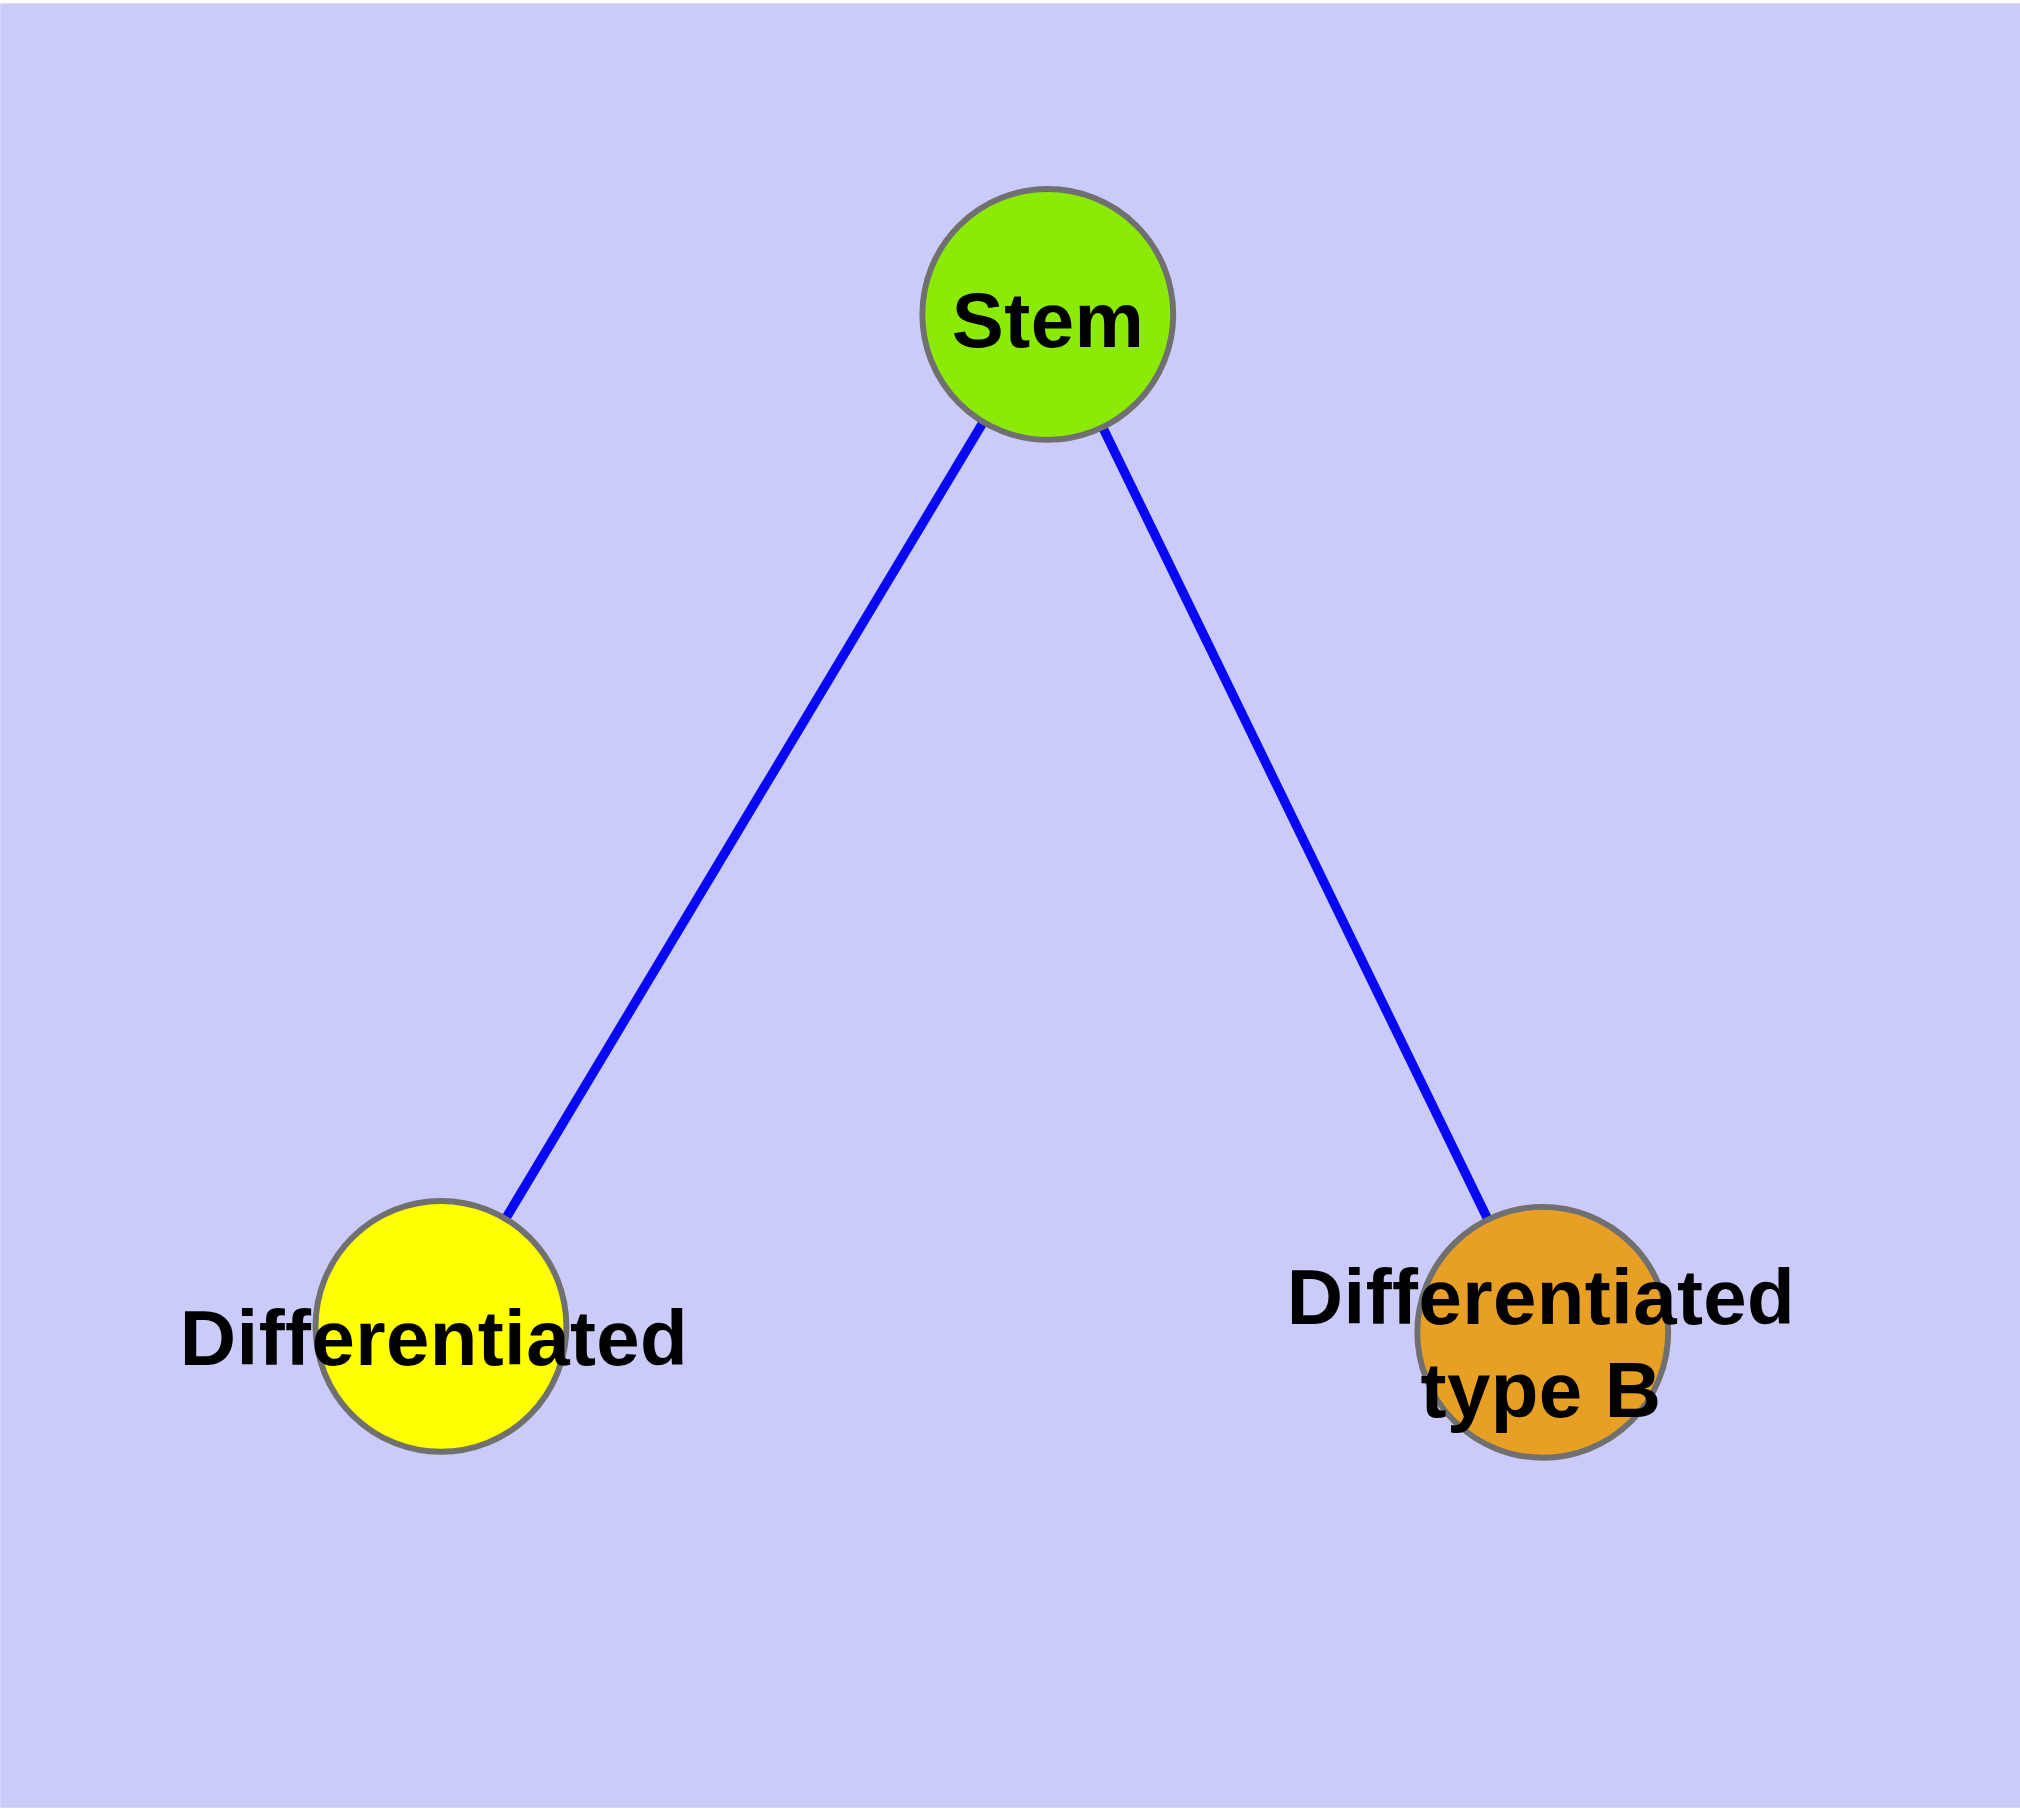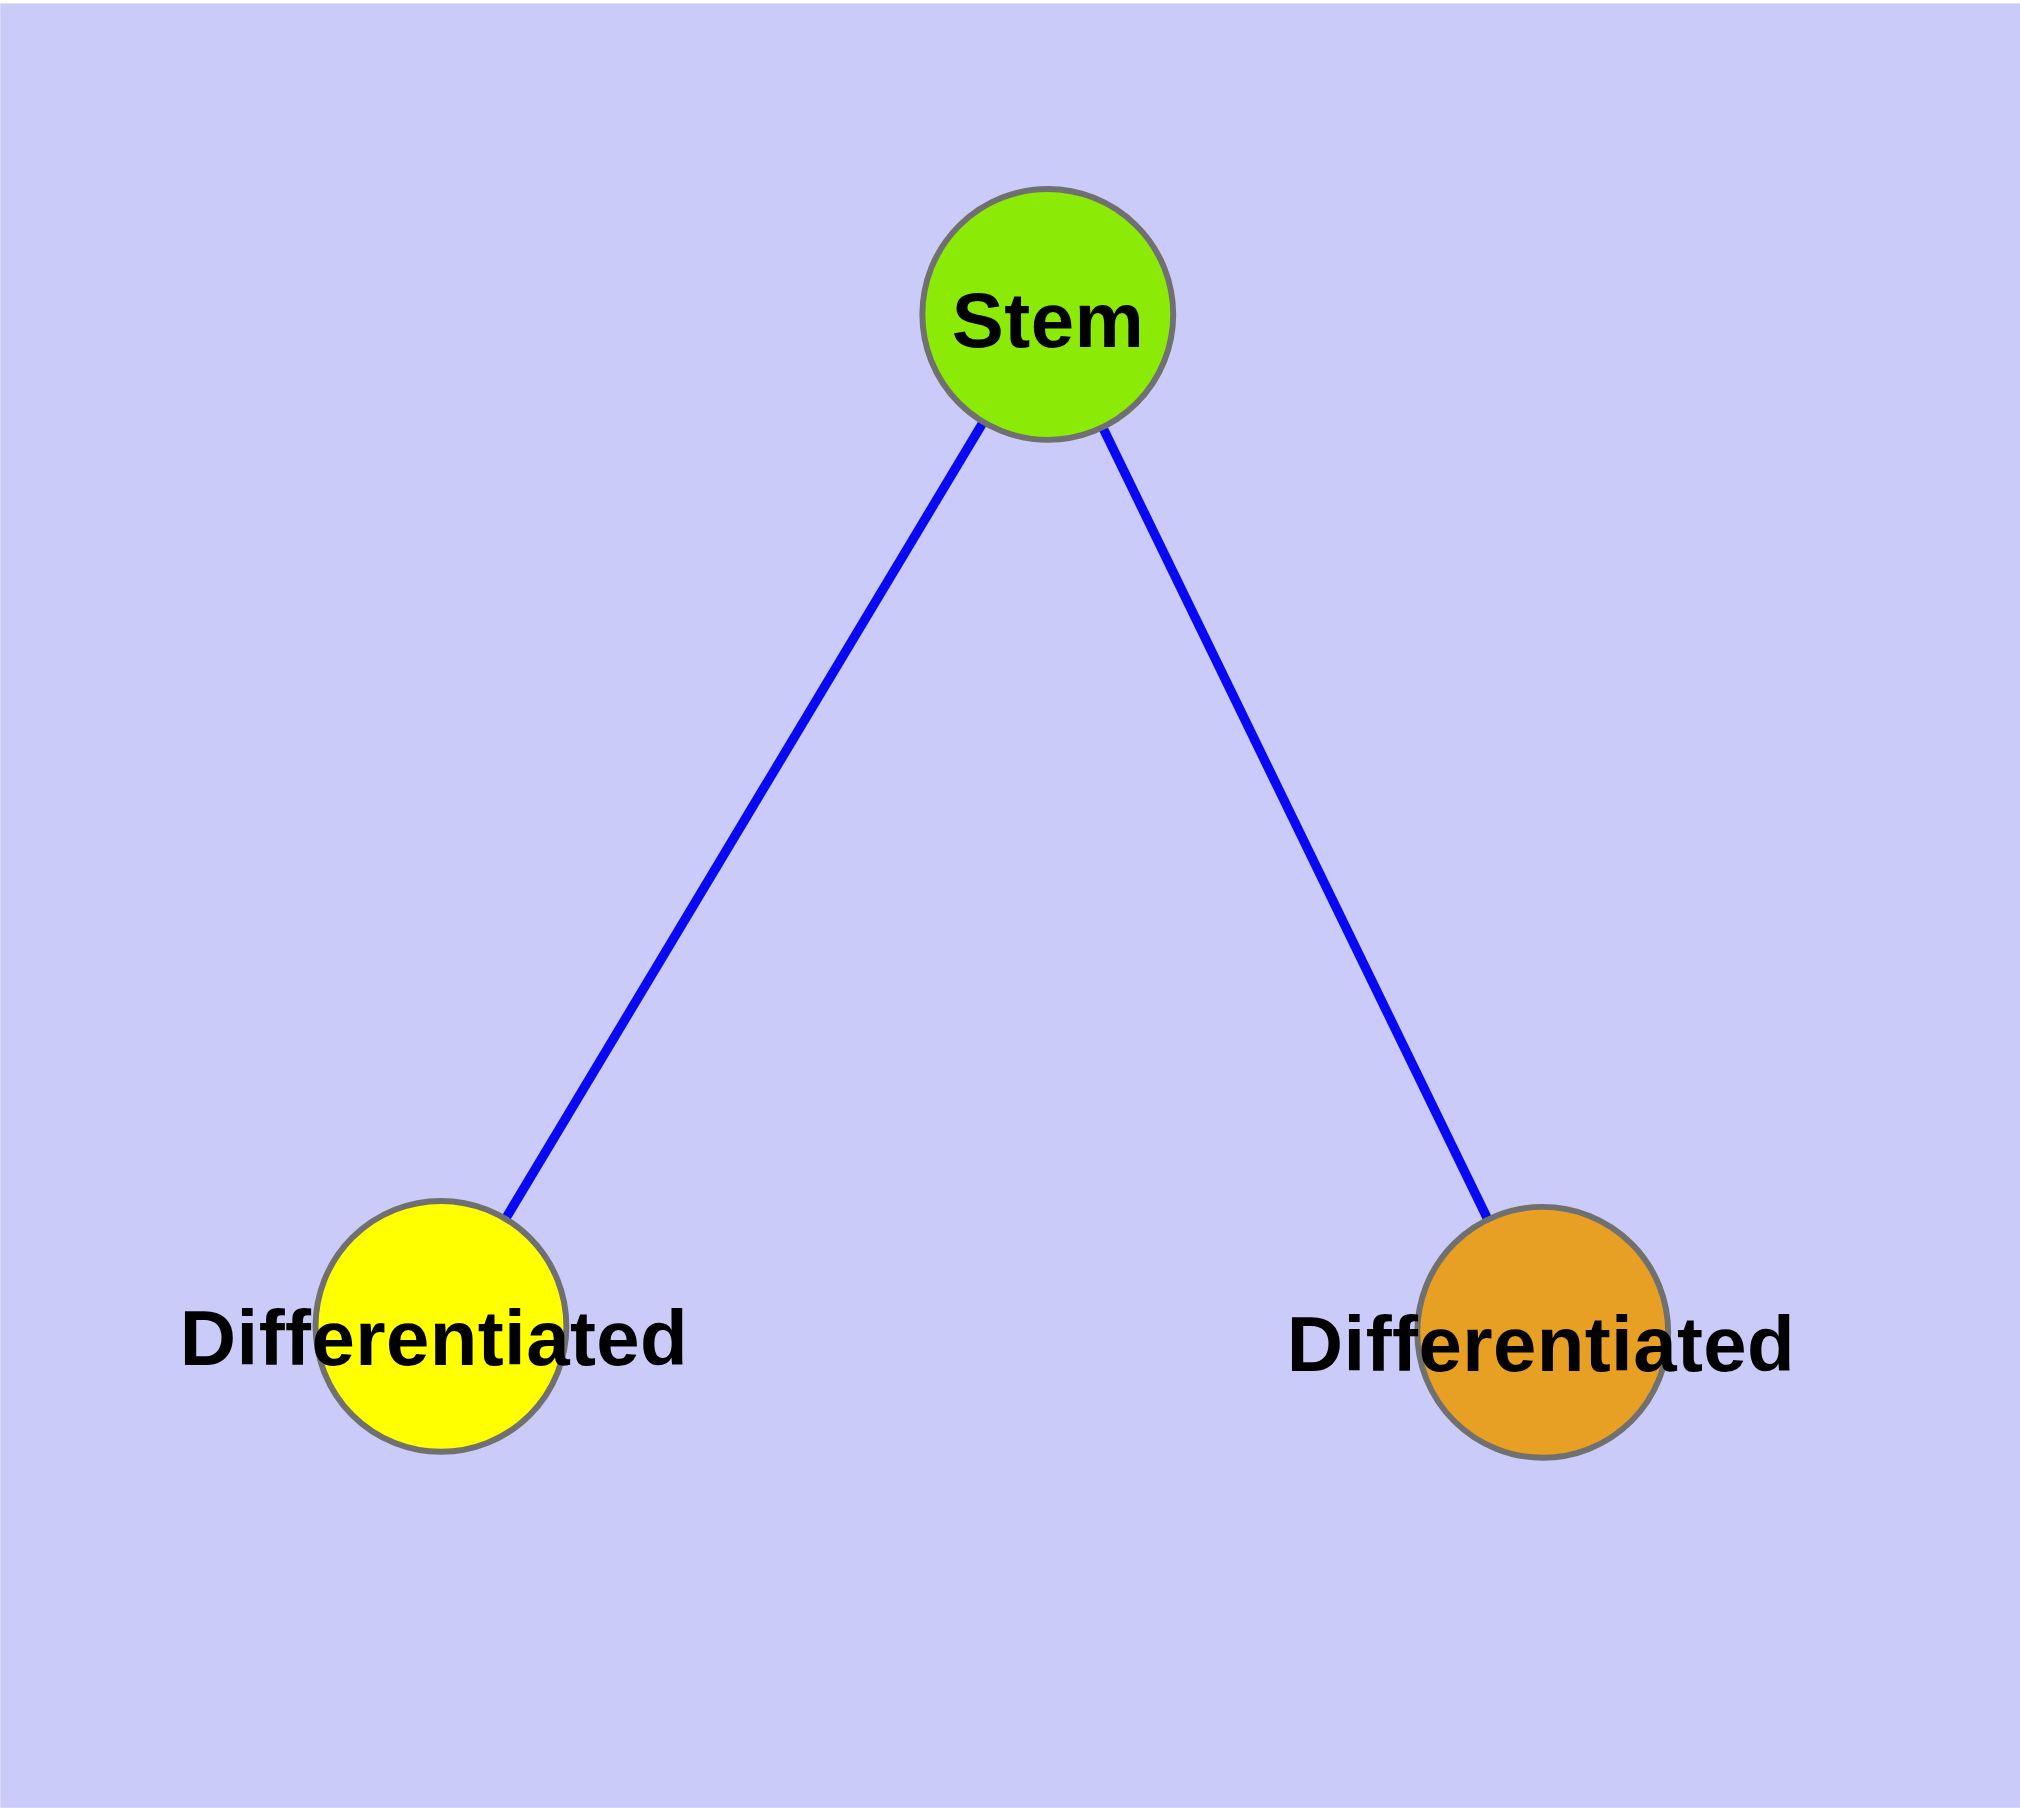--- a/index.html
+++ b/index.html
@@ -52,16 +52,17 @@
   </svg>
 
   <div class="node-label" style="left:1048px; top:320px;">Stem</div>
 
   <div class="node-label" style="left:434px; top:1338px;">
     <div>Differentiated</div>
   </div>
 
   <div class="node-label" style="left:1541px; top:1344px;">
     <div>Differentiated</div>
+    <div>type B</div>
   </div>
 
 </div>
 
 
 </body></html>

